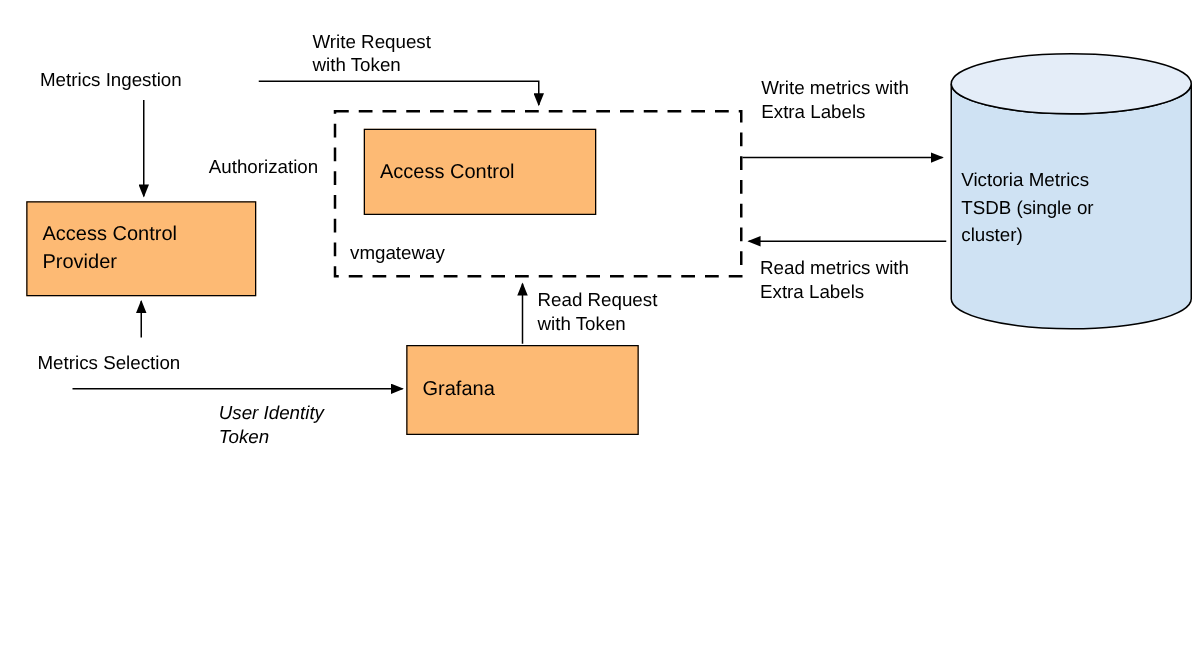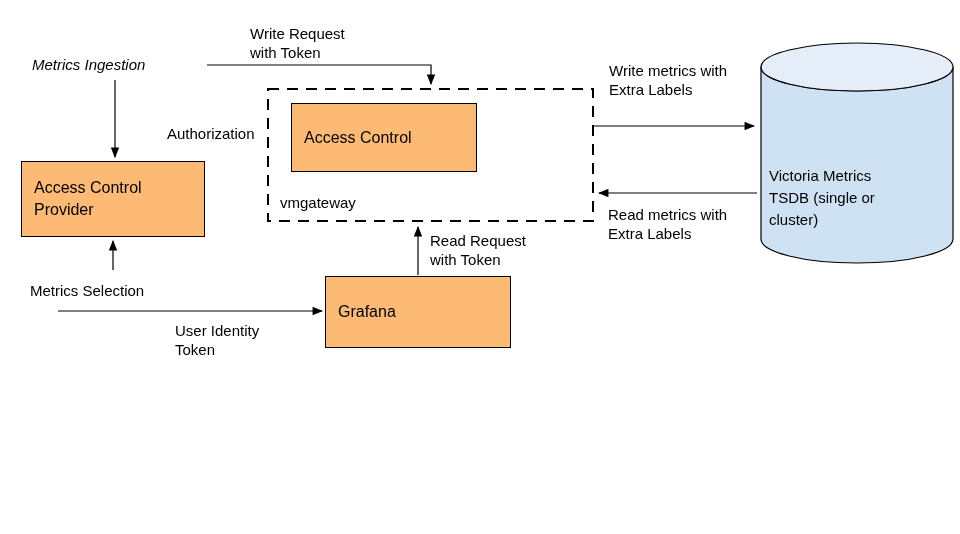--- a/index.html
+++ b/index.html
@@ -37,30 +37,30 @@
     position: absolute;
     z-index: 1;
     font-size: 15px;
     line-height: 19px;
     white-space: pre-line;
   }
   #node-acp     { left: 21px;  top: 161px; width: 184px; height: 76px; }
   #node-ac      { left: 291px; top: 103px; width: 186px; height: 69px; }
   #node-grafana { left: 325px; top: 276px; width: 186px; height: 72px; }
 
-  #ann-metrics-ingestion { left: 32px;  top: 55px; font-style: italic;  }
+  #ann-metrics-ingestion { left: 32px;  top: 55px;  }
   #ann-write-request     { left: 250px; top: 24px;  }
   #ann-authorization     { left: 131px; top: 124px; margin-left: 36px; }
   #ann-vmgateway         { left: 280px; top: 193px; }
   #ann-read-request      { left: 430px; top: 231px; }
   #ann-metrics-selection { left: 30px;  top: 281px; }
-  #ann-user-identity     { left: 175px; top: 321px; }
+  #ann-user-identity     { left: 175px; top: 321px; font-style: italic; }
   #ann-write-metrics     { left: 609px; top: 61px;  }
   #ann-read-metrics      { left: 608px; top: 205px; }
-  #ann-tsdb              { left: 769px; top: 134px; width: 180px; line-height: 22px; margin-top: 31px; }
+  #ann-tsdb              { left: 769px; top: 134px; width: 180px; line-height: 22px; }
 </style>
 </head>
 <body>
 
 <div id="canvas">
 
   <svg id="shapes-layer" viewBox="0 0 960 534">
     <path d="M761,67 L761,239 A96,24 0 0 0 953,239 L953,67 A96,24 0 0 1 761,67 Z" stroke="#000000" stroke-width="1.2" fill="#cfe2f3"></path>
     <ellipse cx="857" cy="67" rx="96" ry="24" stroke="#000000" stroke-width="1.2" fill="#e4edf8"></ellipse>
   </svg>

